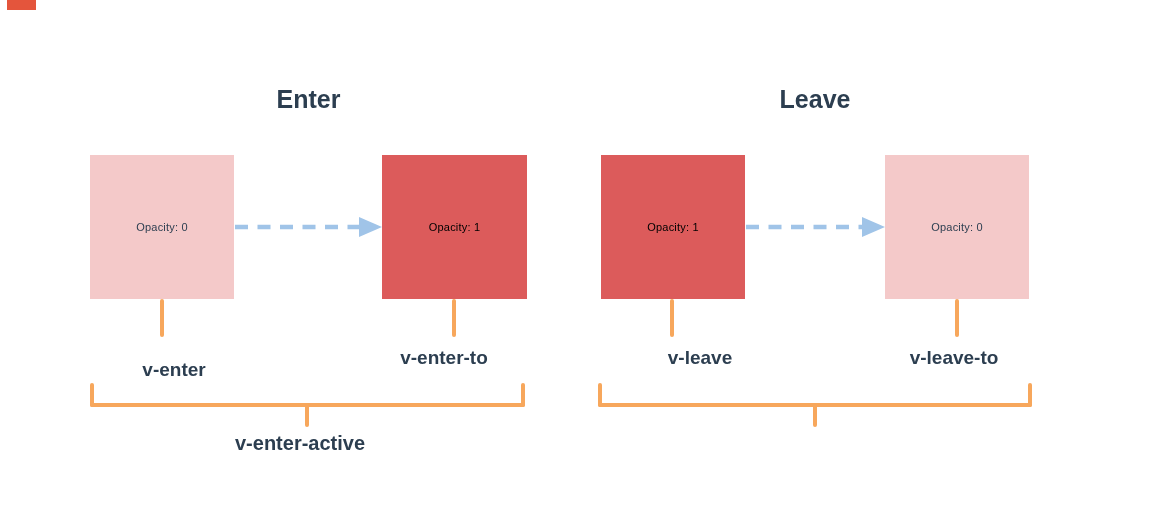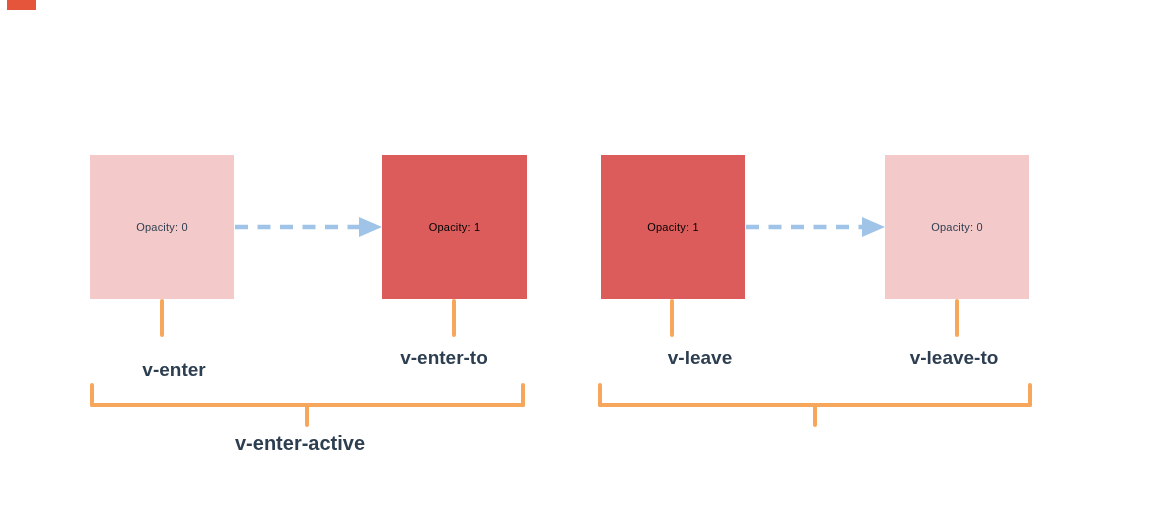--- a/index.html
+++ b/index.html
@@ -80,20 +80,22 @@
   }
   .al-enter{left:300px;} .al-leave{left:815px;}
 </style>
 </head>
 <body>
 
 <div class="canvas">
 
   <div class="artifact-bar"></div>
 
+  <div class="heading enter">Enter</div>
+  <div class="heading leave">Leave</div>
 
   <div class="state-box pink box1">
     <span>Opacity: 0</span>
   </div>
   <div class="state-box red box2">
     <span>Opacity: 1</span>
   </div>
 
   <div class="state-box red box3">
     <span>Opacity: 1</span>

